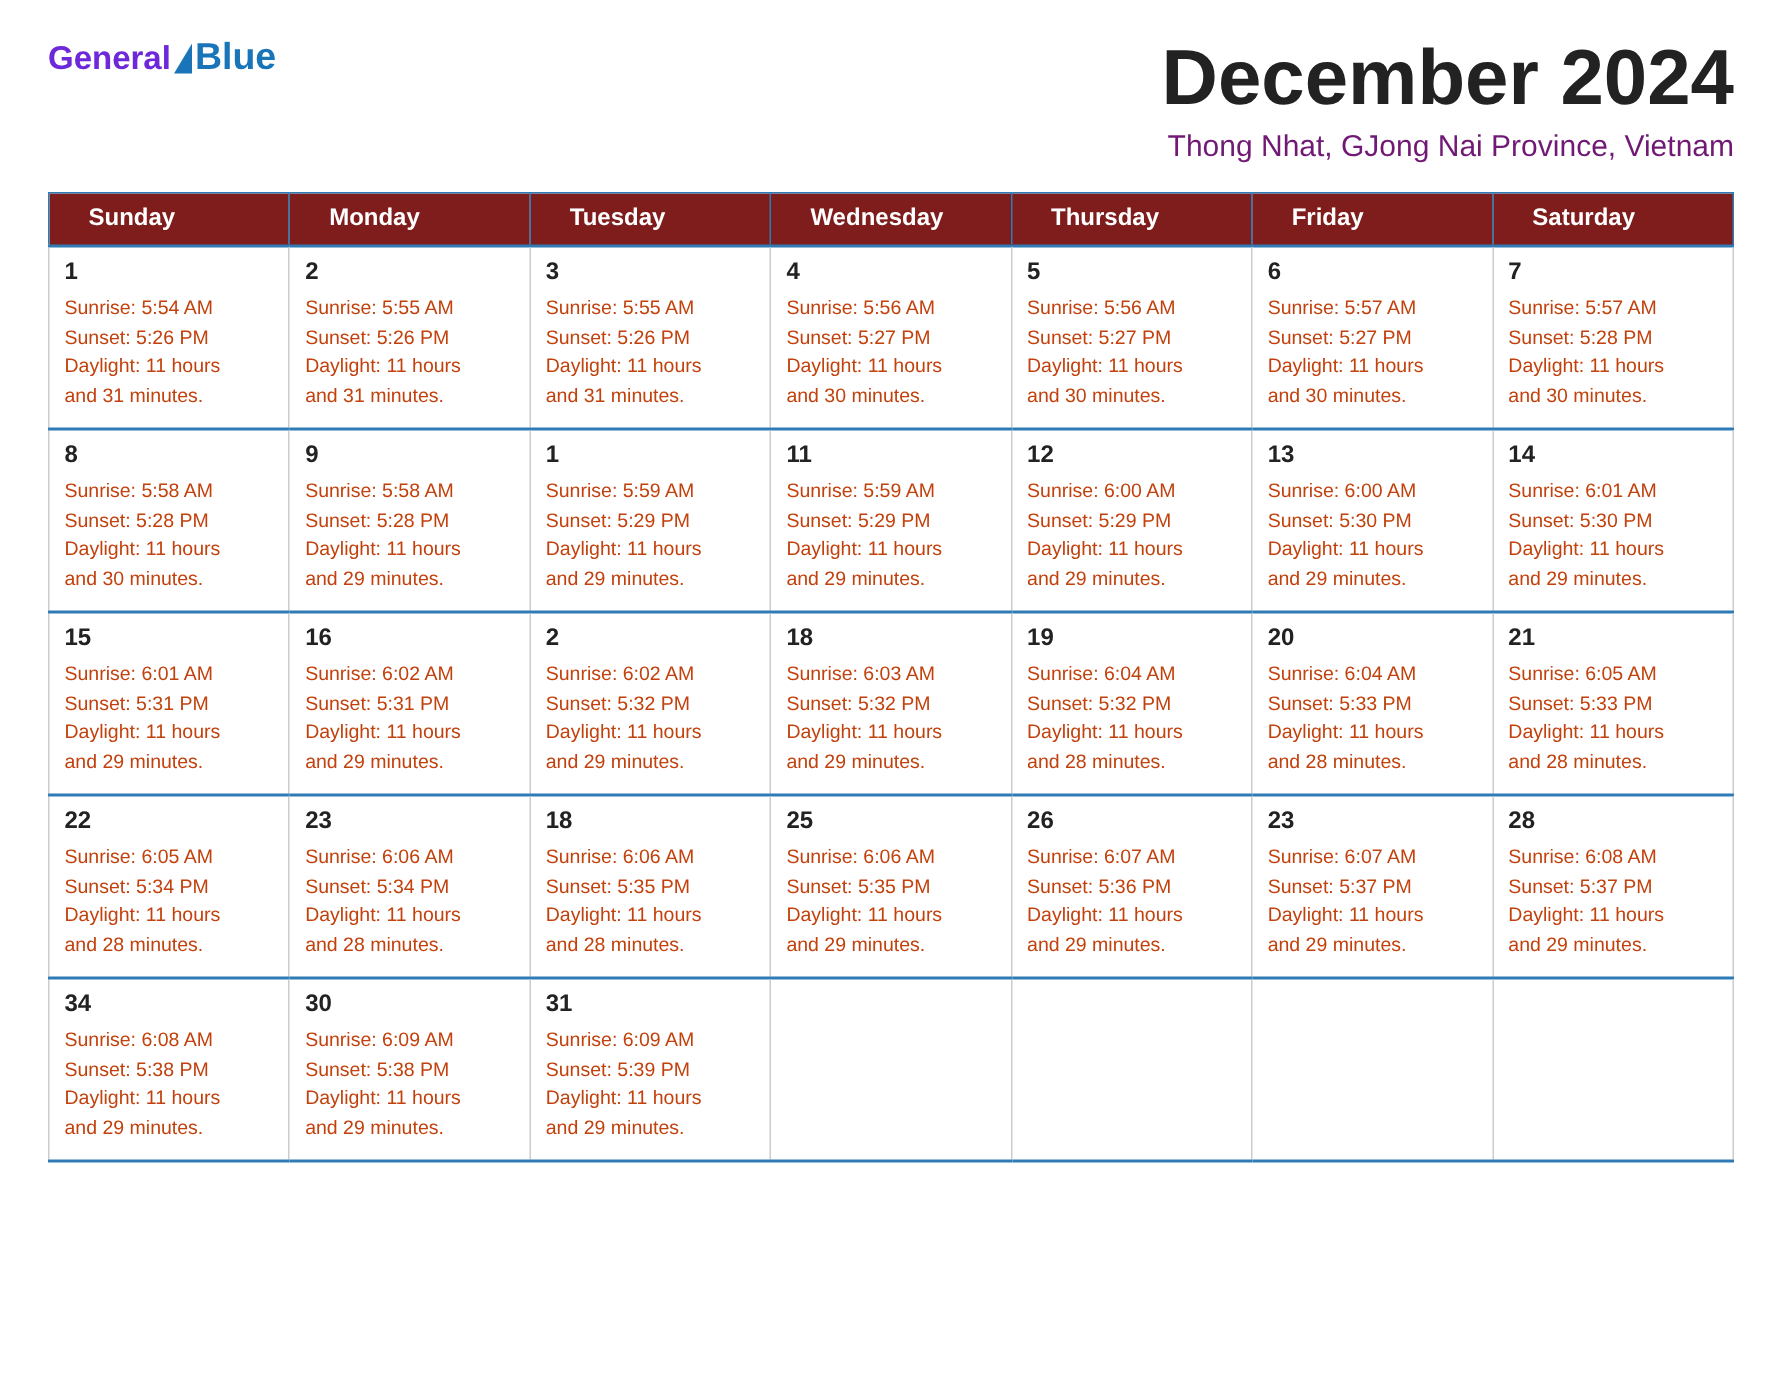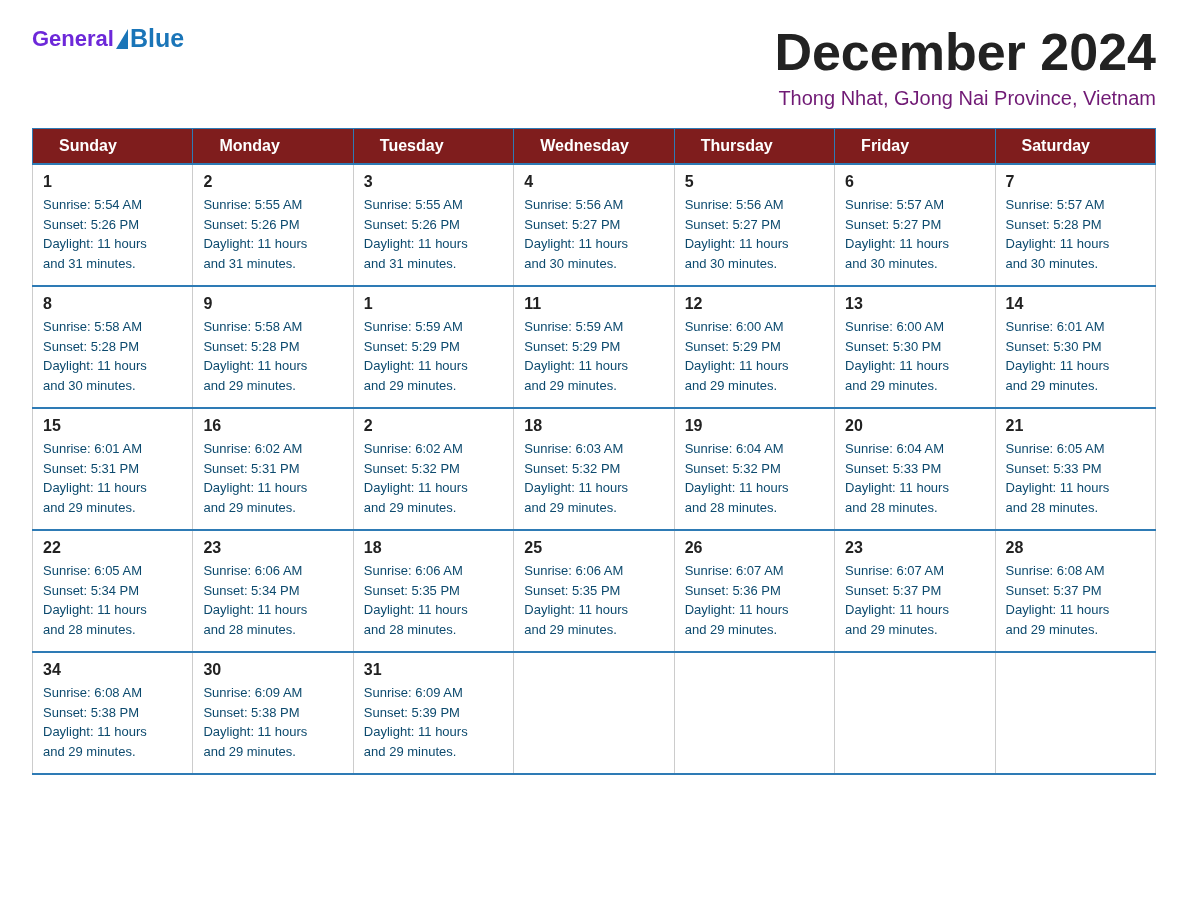--- a/index.html
+++ b/index.html
@@ -82,21 +82,21 @@
     }
     .day-num {
       font-size: 16px;
       font-weight: bold;
       display: block;
       margin-bottom: 4px;
     }
     .day-info {
       font-size: 13px;
       line-height: 1.5;
-      color: #0c4a6e;
+      color: #c2410c;
     }
     tbody tr td:empty {
       background: #fff;
       border-top: 2px solid #2e7bb5;
     }
     tbody tr:last-child td {
       border-bottom: 2px solid #2e7bb5;
     }
   </style>
 </head>

